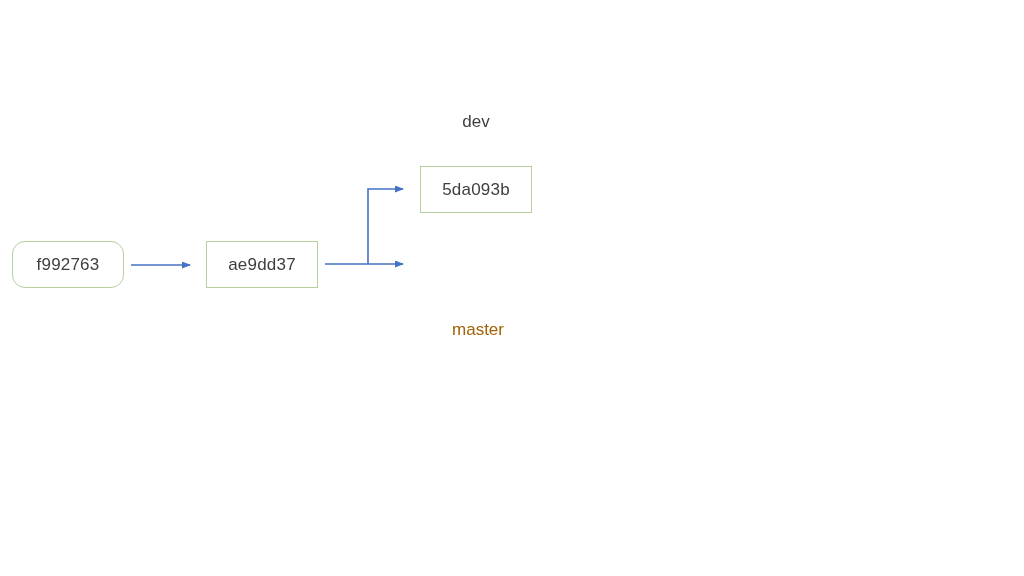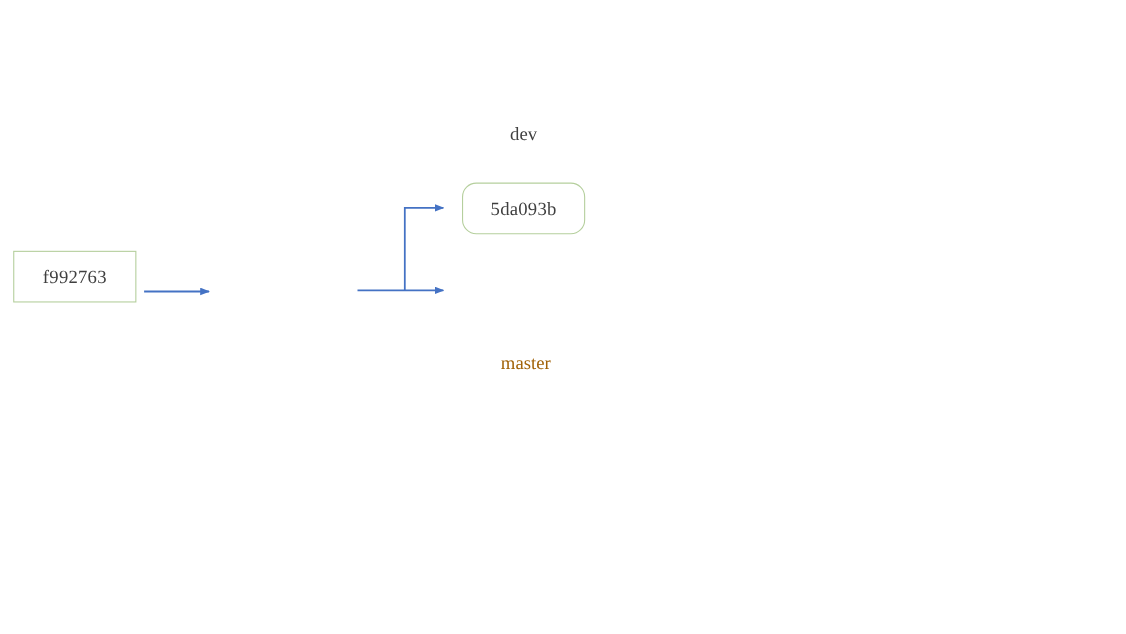--- a/index.html
+++ b/index.html
@@ -7,21 +7,20 @@
     padding: 0;
     background: #ffffff;
     font-family: "Liberation Sans", "DejaVu Sans", sans-serif;
   }
   .canvas {
     position: relative;
     width: 846px;
     height: 576px;
     background: #ffffff;
     overflow: hidden;
-    font-family: Liberation Serif, serif;
   }
   .edges {
     position: absolute;
     left: 0;
     top: 0;
     width: 1024px;
     height: 576px;
     pointer-events: none;
   }
   .commit-box {
@@ -29,23 +28,23 @@
     box-sizing: border-box;
     border: 1.5px solid #b5cf9d;
     background: #ffffff;
     display: flex;
     align-items: center;
     justify-content: center;
     font-size: 17px;
     color: #3f3f3f;
     letter-spacing: 0.2px;
   }
-  .box-c0 { left: 12px;  top: 228px; width: 112px; height: 47px; }
+  .box-c0 { left: 12px;  top: 241px; width: 112px; height: 47px; border-radius: 13px; }
   .box-c1 { left: 206px; top: 241px; width: 112px; height: 47px; }
-  .box-c2 { left: 420px; top: 166px; width: 112px; height: 47px; border-radius: 13px; }
+  .box-c2 { left: 420px; top: 166px; width: 112px; height: 47px; }
   .box-c3 { left: 420px; top: 240px; width: 112px; height: 47px; }
   .branch-label {
     position: absolute;
     width: 112px;
     text-align: center;
     font-size: 17px;
   }
   .label-dev {
     left: 420px;
     top: 112px;
@@ -75,20 +74,23 @@
 
     <path d="M368,264 L368,189 L403,189" fill="none" stroke="#4472c4" stroke-width="1.6" marker-end="url(#arrowhead)"></path>
   </svg>
 
   <div class="branch-label label-dev">dev</div>
 
   <div class="commit-box box-c0">
     <span>f992763</span>
   </div>
 
+  <div class="commit-box box-c1">
+    <span>ae9dd37</span>
+  </div>
 
   <div class="commit-box box-c2">
     <span>5da093b</span>
   </div>
 
 
   <div class="branch-label label-master">master</div>
 
 </div>
 

